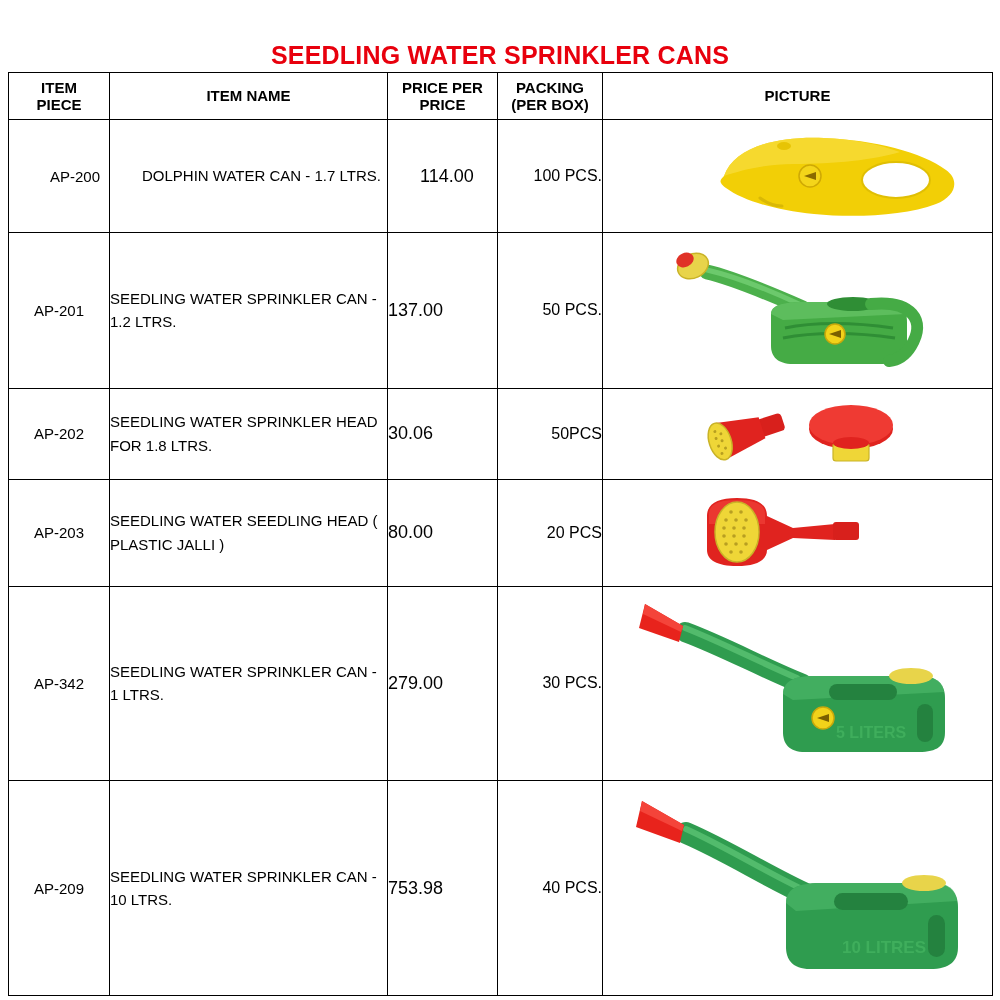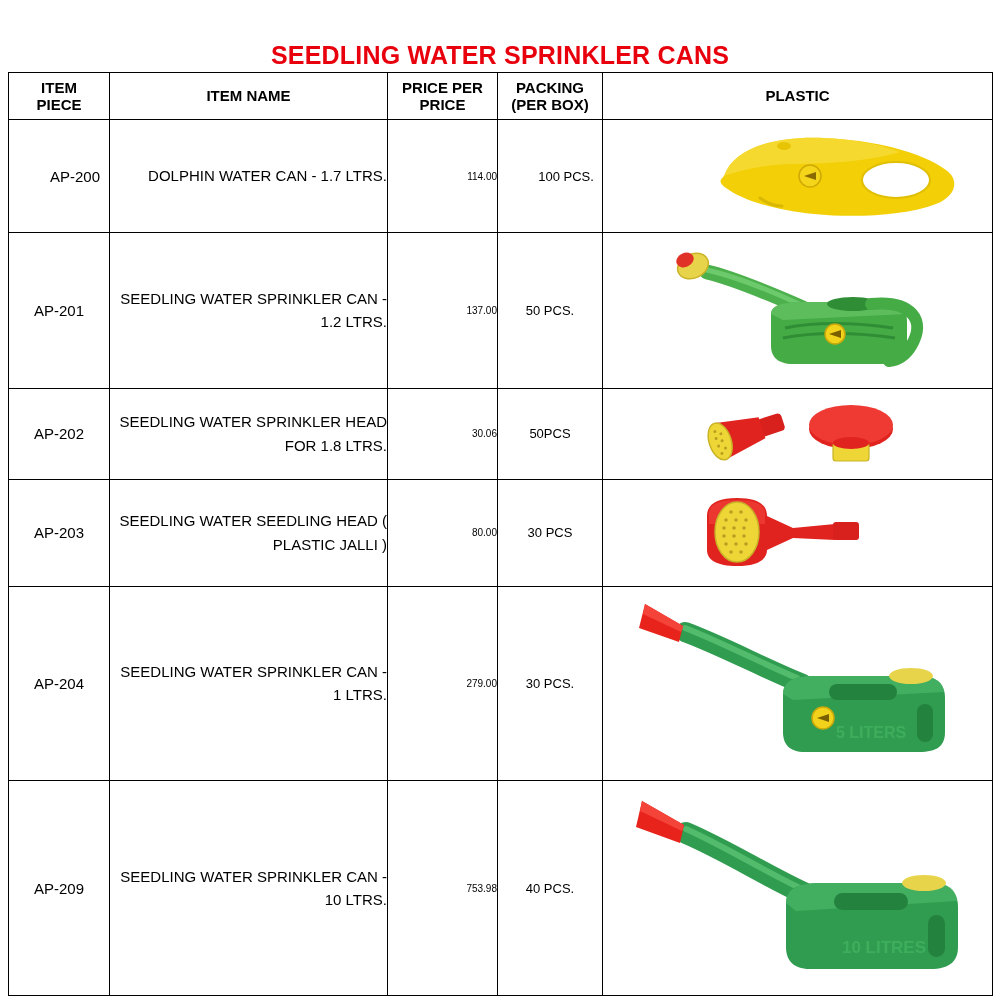--- a/index.html
+++ b/index.html
@@ -63,29 +63,29 @@
 
   td.code {
     text-align: center;
     font-size: 15px;
     padding: 4px;
   }
   td.name {
     font-size: 15px;
     line-height: 1.55;
     padding: 6px 10px 6px 12px;
+    text-align: left;
+  }
+  td.price {
+    text-align: left;
+    font-size: 18px;
+  }
+  td.pack {
     text-align: right;
-  }
-  td.price {
-    text-align: right;
-    font-size: 10px;
-  }
-  td.pack {
-    text-align: center;
-    font-size: 13px;
+    font-size: 16px;
     padding-left: 18px;
   }
   td.pic {
     text-align: center;
     padding: 6px 4px;
   }
   .pic-wrap {
     display: flex;
     align-items: center;
     justify-content: center;
@@ -129,21 +129,21 @@
         </th>
         <th>
           <div>PRICE PER</div>
           <div>PRICE</div>
         </th>
         <th>
           <div>PACKING</div>
           <div>(PER BOX)</div>
         </th>
         <th>
-          <div>PLASTIC</div>
+          <div>PICTURE</div>
         </th>
       </tr>
     </thead>
     <tbody>
 
       <tr class="r0">
         <td class="code">AP-200</td>
         <td class="name">DOLPHIN WATER CAN - 1.7 LTRS.</td>
         <td class="price">114.00</td>
         <td class="pack">100 PCS.</td>
@@ -229,21 +229,21 @@
               <ellipse cx="178" cy="44" rx="18" ry="6" fill="#e0231f"></ellipse>
             </svg>
           </div>
         </td>
       </tr>
 
       <tr class="r3">
         <td class="code">AP-203</td>
         <td class="name">SEEDLING WATER SEEDLING HEAD ( PLASTIC JALLI )</td>
         <td class="price">80.00</td>
-        <td class="pack">30 PCS</td>
+        <td class="pack">20 PCS</td>
         <td class="pic">
           <div class="pic-wrap">
             <svg width="230" height="78" viewBox="0 0 230 78" aria-hidden="true">
               <path d="M24 22 C24 10 34 4 54 4 C74 4 84 10 84 22 L110 34 L152 30 L152 46 L110 44 L84 56
                        C84 66 74 72 54 72 C34 72 24 66 24 56 Z" fill="#e0231f"></path>
               <path d="M26 20 C26 10 36 6 54 6 C72 6 82 10 82 20 L82 30 L26 30 Z" fill="#ef4038" opacity="0.7"></path>
               <ellipse cx="54" cy="38" rx="22" ry="30" fill="#efd637" stroke="#c9b327" stroke-width="1.5"></ellipse>
               <g fill="#b89f22">
                 <circle cx="48" cy="18" r="1.8"></circle>
                   <circle cx="58" cy="18" r="1.8"></circle>
@@ -262,21 +262,21 @@
                 <circle cx="48" cy="58" r="1.8"></circle>
                   <circle cx="58" cy="58" r="1.8"></circle>
               </g>
               <rect x="150" y="28" width="26" height="18" rx="3" fill="#d8201c"></rect>
             </svg>
           </div>
         </td>
       </tr>
 
       <tr class="r4">
-        <td class="code">AP-204</td>
+        <td class="code">AP-342</td>
         <td class="name">SEEDLING WATER SPRINKLER CAN - 1 LTRS.</td>
         <td class="price">279.00</td>
         <td class="pack">30 PCS.</td>
         <td class="pic">
           <div class="pic-wrap">
             <svg width="330" height="170" viewBox="0 0 330 170" aria-hidden="true">
 
               <path d="M52 34 C90 48 130 70 170 86" stroke="#2f9c4f" stroke-width="20" fill="none" stroke-linecap="round"></path>
               <path d="M52 30 C88 44 126 64 164 80" stroke="#52bb6c" stroke-width="6" fill="none" stroke-linecap="round"></path>
 

